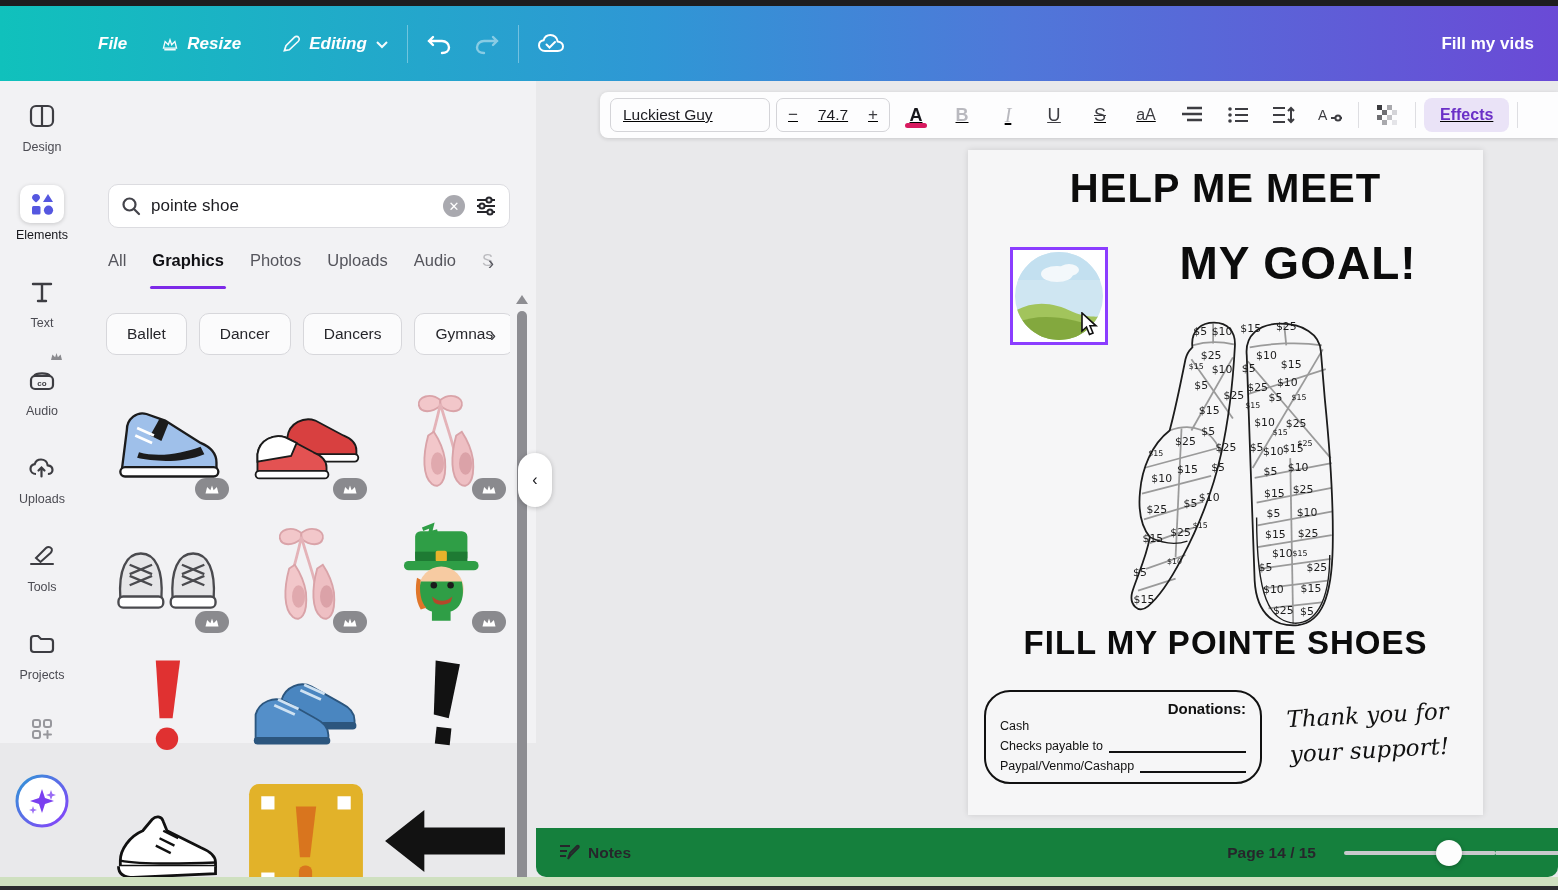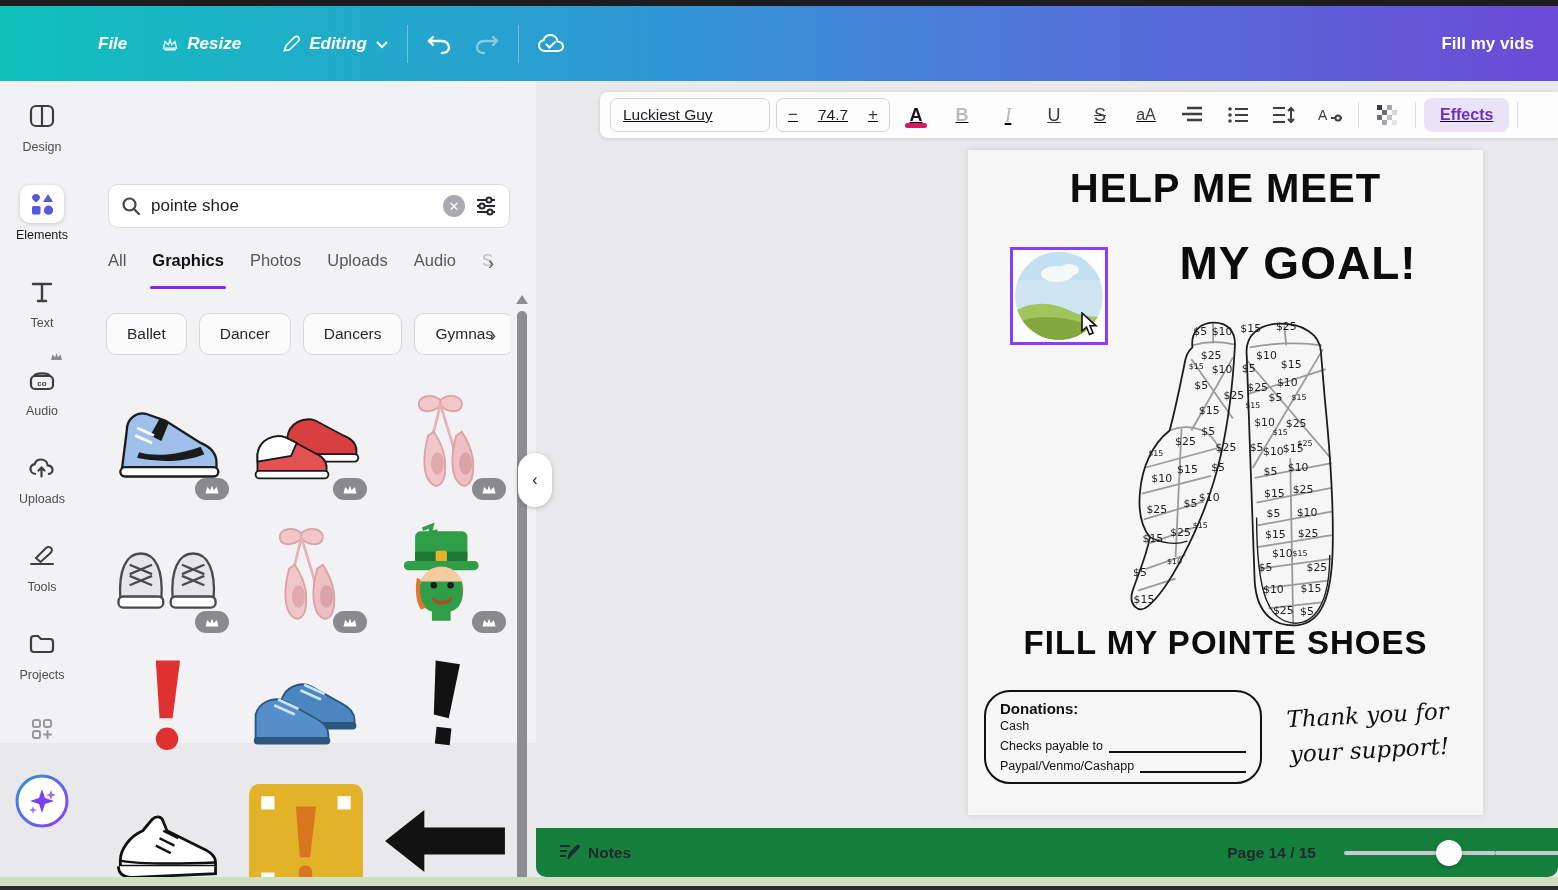--- a/index.html
+++ b/index.html
@@ -84,21 +84,21 @@
   #subtitle { position:absolute; left:0; top:474px; width:100%; text-align:center; font-size:33px; letter-spacing:1px; }
 
   #placeholder { position:absolute; left:42px; top:97px; width:98px; height:98px; background:#fff;
                  border:3px solid #8b3dff; cursor:pointer; }
   #shoes { position:absolute; left:128px; top:150px; width:258px; height:336px; }
   .slabel { font-size:11px; fill:#1c1c1c; font-family:"DejaVu Sans",sans-serif; }
   .slabel.sm { font-size:8px; }
 
   #donations-box { position:absolute; left:16px; top:540px; width:278px; height:94px; border:2.5px solid #111;
                    border-radius:26px; padding:8px 14px 6px 14px; color:#111; }
-  #donations-title { text-align:left; font-weight:700; font-size:15px; margin-bottom:2px; }
+  #donations-title { text-align:right; font-weight:700; font-size:15px; margin-bottom:2px; }
   .don-line { font-size:12.5px; margin-top:6px; display:flex; align-items:flex-end; }
   .don-rule { flex:1; border-bottom:2.5px solid #111; margin-left:6px; height:12px; max-width:150px; }
   #thanks { position:absolute; left:308px; top:548px; width:185px; text-align:center;
             font-family:"DejaVu Serif", serif; font-style:italic; font-size:23px; color:#111;
             transform:rotate(-3deg); line-height:1.5; }
 
   #cursor { position:absolute; left:112px; top:162px; z-index:9; }
 
   
   #footer { position:absolute; left:536px; top:828px; width:1022px; height:49px; background:#15803d;

